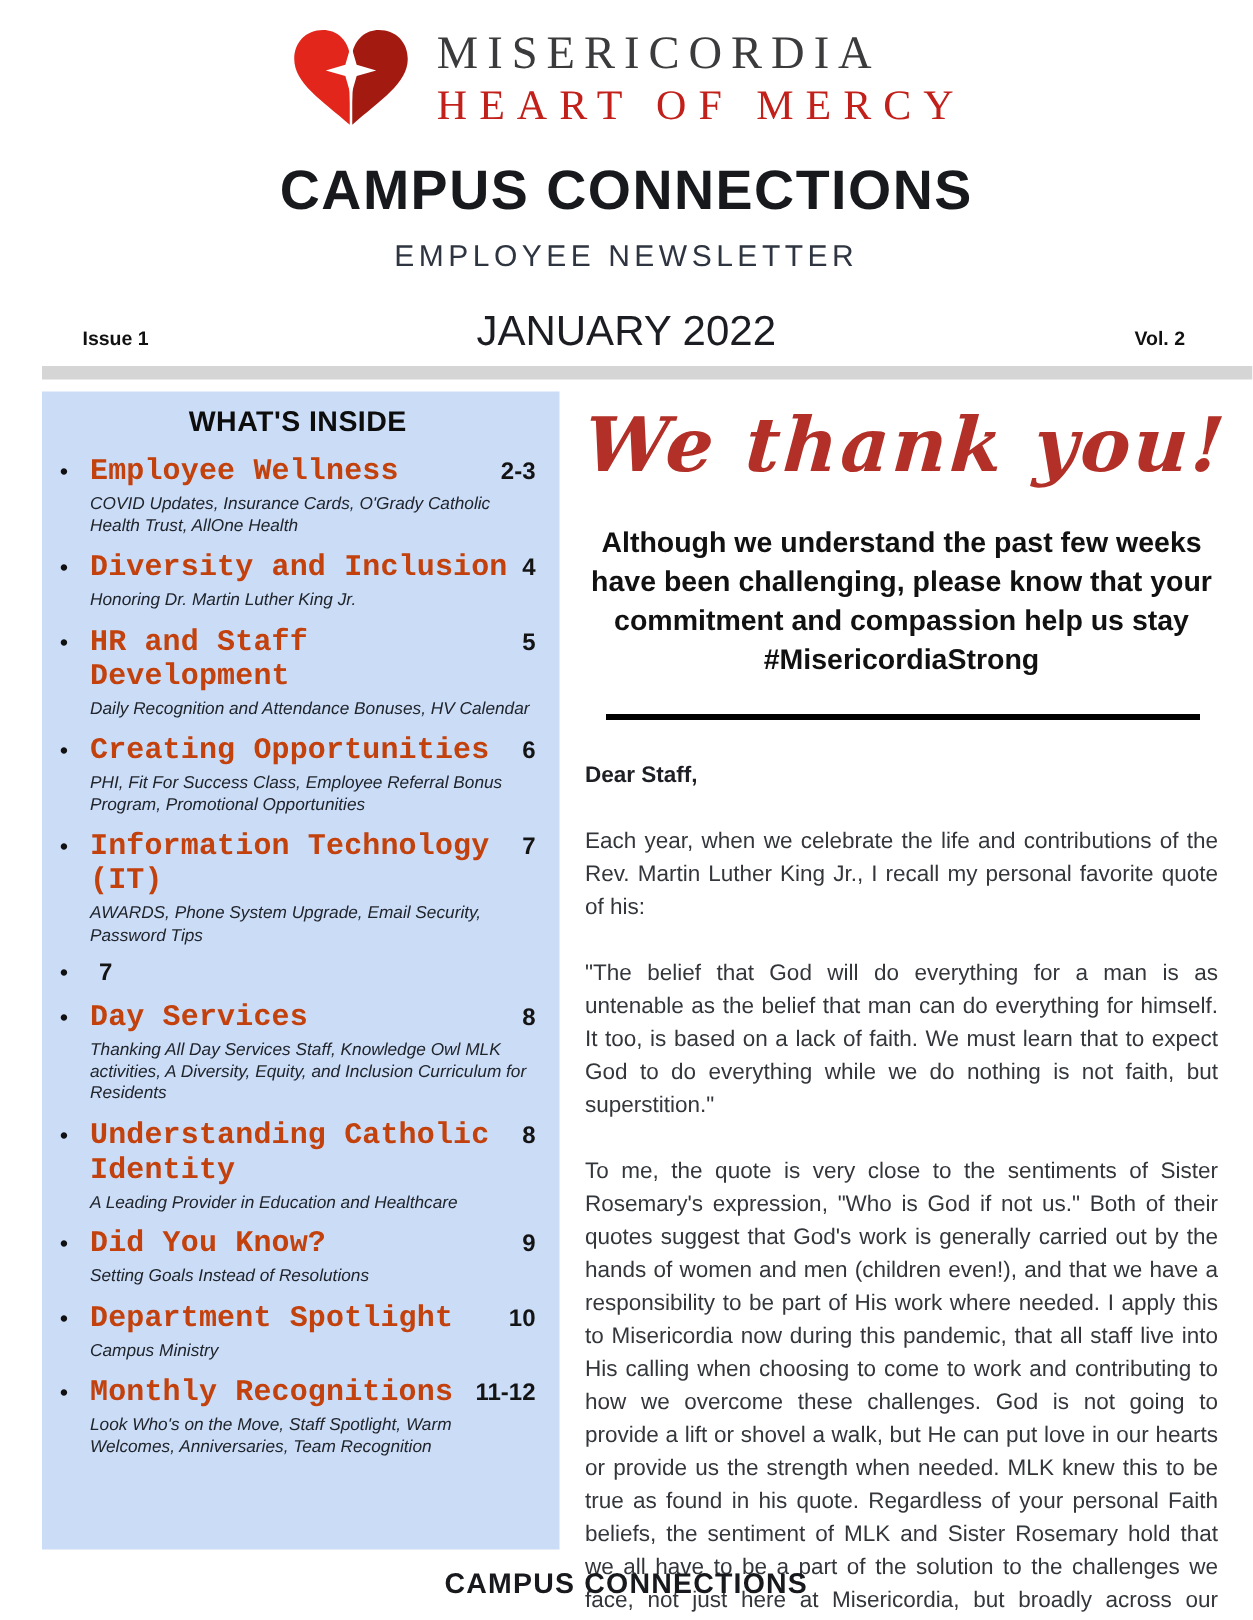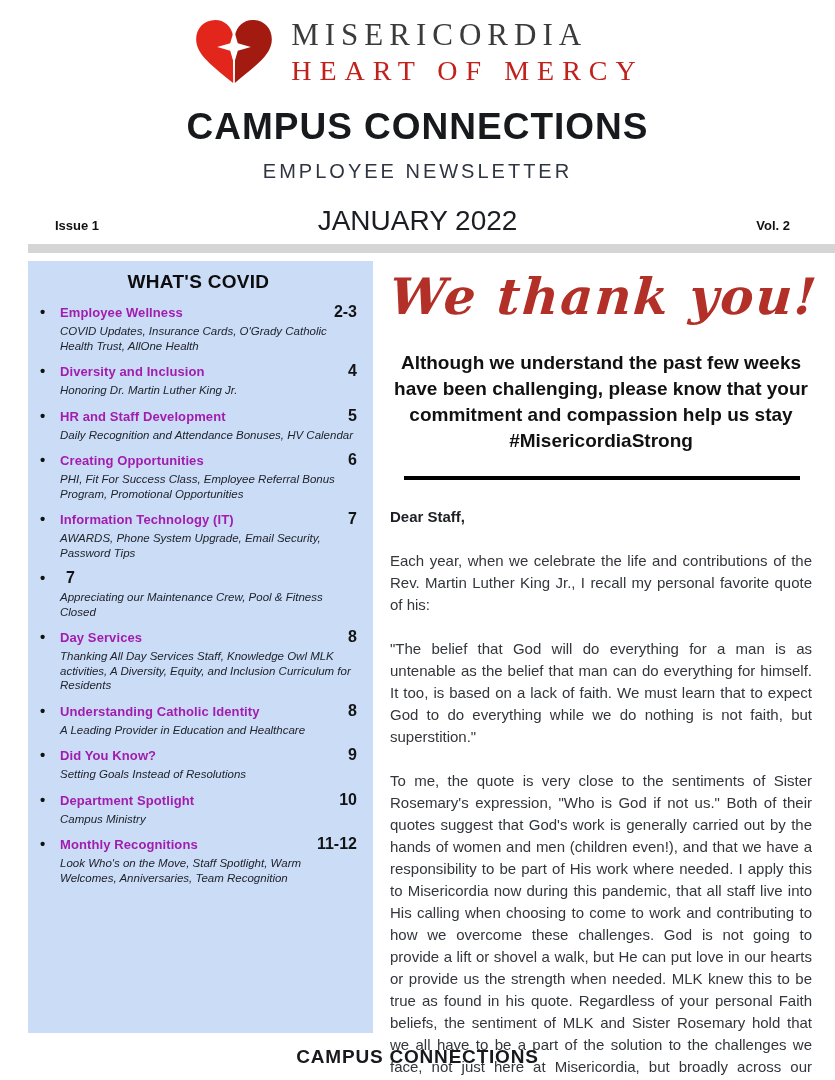--- a/index.html
+++ b/index.html
@@ -76,22 +76,23 @@
     text-align: center; font-size: 19px; font-weight: 800;
     color: #0d0d0d; margin-bottom: 10px; letter-spacing: 0.3px;
   }
   .toc-item { margin-bottom: 9px; }
   .toc-item-row { display: flex; align-items: baseline; }
   .toc-bullet {
     width: 20px; flex: 0 0 auto; font-size: 15px; color: #111;
     font-weight: 700;
   }
   .toc-title {
-    flex: 1; font-size: 13px; font-weight: 700; color: #a21caf;
+    flex: 1; font-size: 20px; font-weight: 700; color: #c2410c;
     letter-spacing: 0.1px;
+    font-family: Liberation Mono, monospace;
   }
   .toc-pages {
     flex: 0 0 auto; font-size: 16px; font-weight: 700; color: #141414;
     padding-left: 6px;
   }
   .toc-sub {
     margin: 3px 4px 0 20px;
     font-size: 11.5px; font-style: italic; color: #20242b;
     line-height: 14.5px; font-weight: 500;
   }
@@ -155,21 +156,21 @@
 <div class="issue-bar">
   <span class="issue-left">Issue 1</span>
   <span class="issue-date">JANUARY 2022</span>
   <span class="issue-right">Vol. 2</span>
 </div>
 <div class="gray-rule"></div>
 
 <div class="main">
 
   <div class="toc-panel">
-    <div class="toc-heading">WHAT'S COVID</div>
+    <div class="toc-heading">WHAT'S INSIDE</div>
 
     <div class="toc-item">
       <div class="toc-item-row">
         <span class="toc-bullet">•</span>
         <span class="toc-title">Employee Wellness</span>
         <span class="toc-pages">2-3</span>
       </div>
       <div class="toc-sub">COVID Updates, Insurance Cards, O'Grady Catholic Health Trust, AllOne Health</div>
     </div>
 
@@ -207,21 +208,20 @@
         <span class="toc-pages">7</span>
       </div>
       <div class="toc-sub">AWARDS, Phone System Upgrade, Email Security, Password Tips</div>
     </div>
 
     <div class="toc-item">
       <div class="toc-item-row">
         <span class="toc-bullet">•</span>
         <span class="toc-pages">7</span>
       </div>
-      <div class="toc-sub">Appreciating our Maintenance Crew, Pool &amp; Fitness Closed</div>
     </div>
 
     <div class="toc-item">
       <div class="toc-item-row">
         <span class="toc-bullet">•</span>
         <span class="toc-title">Day Services</span>
         <span class="toc-pages">8</span>
       </div>
       <div class="toc-sub">Thanking All Day Services Staff, Knowledge Owl MLK activities, A Diversity, Equity, and Inclusion Curriculum for Residents</div>
     </div>

